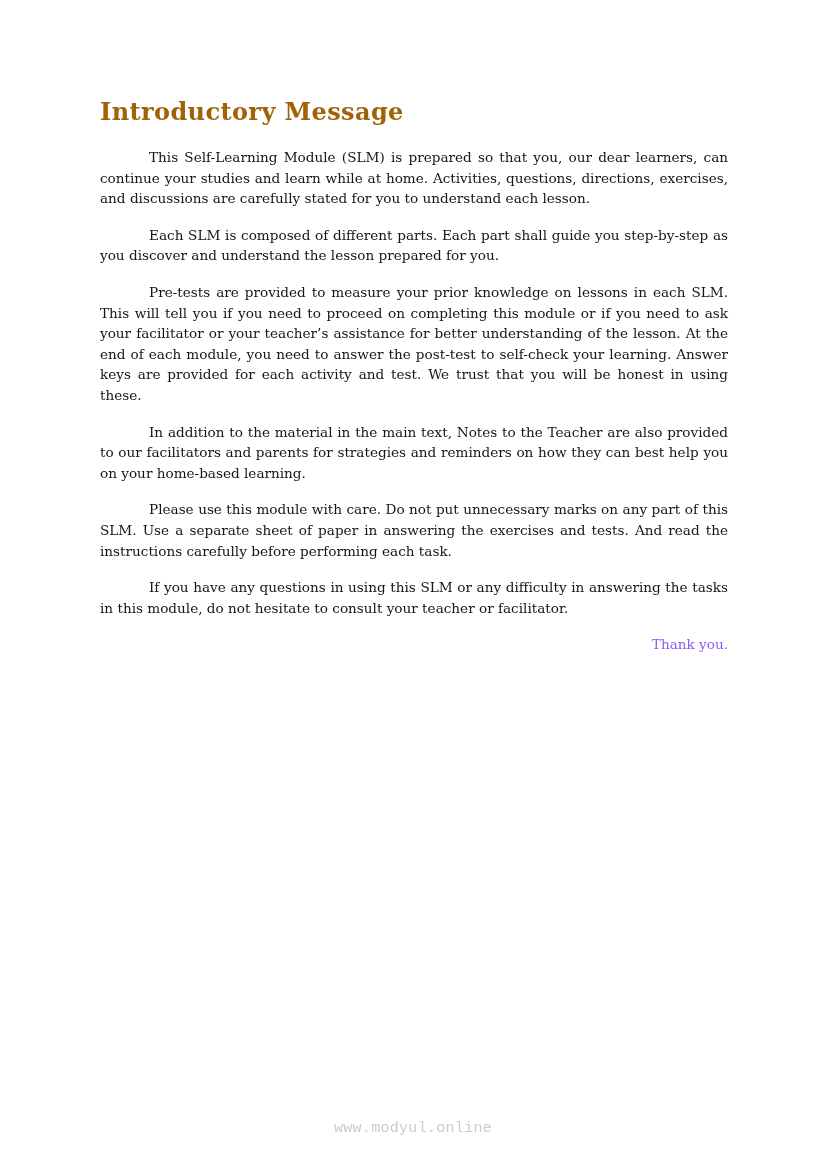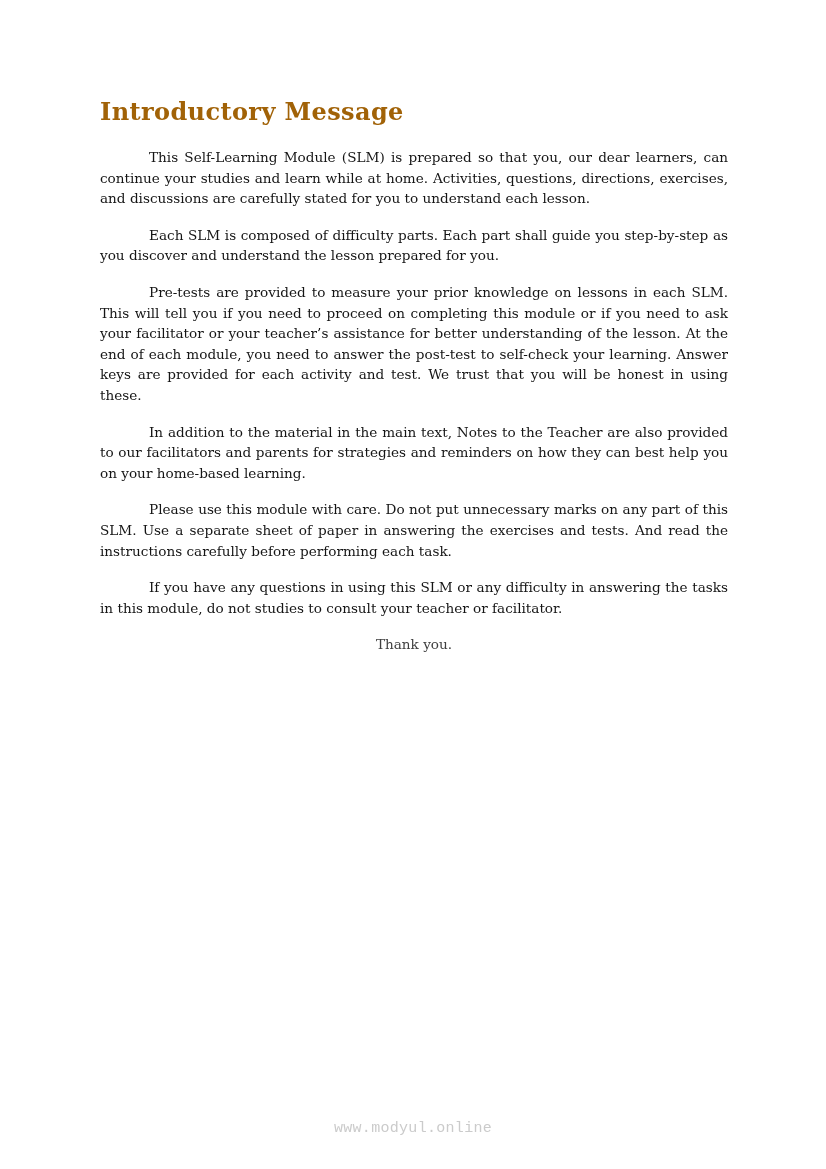--- a/index.html
+++ b/index.html
@@ -33,24 +33,24 @@
     font-size: 13.6px;
     line-height: 20.6px;
     text-align: justify;
     text-indent: 49px;
     margin: 4px 0 16px 0;
     color: #151515;
   }
   .closing-para {
     font-size: 13.6px;
     line-height: 20.6px;
-    text-align: center;
+    text-align: right;
     text-indent: 0;
     margin: 4px 0 0 0;
-    color: #404040;
+    color: #8b5cf6;
   }
   .footer-watermark {
     position: absolute;
     left: 0;
     right: 0;
     top: 1120px;
     text-align: center;
     font-family: Liberation Mono, monospace;
     font-size: 15px;
     letter-spacing: 0.3px;
@@ -58,26 +58,26 @@
   }
 </style>
 </head>
 <body>
 
 <div class="page">
   <h1 class="page-title">Introductory Message</h1>
 
   <p class="body-para">This Self-Learning Module (SLM) is prepared so that you, our dear learners, can continue your studies and learn while at home.  Activities, questions, directions, exercises, and discussions are carefully stated for you to understand each lesson.</p>
 
-  <p class="body-para">Each SLM is composed of difficulty parts.  Each part shall guide you step-by-step as you discover and understand the lesson prepared for you.</p>
+  <p class="body-para">Each SLM is composed of different parts.  Each part shall guide you step-by-step as you discover and understand the lesson prepared for you.</p>
 
   <p class="body-para">Pre-tests are provided to measure your prior knowledge on lessons in each SLM. This will tell you if you need to proceed on completing this module or if you need to ask your facilitator or your teacher’s assistance for better understanding of the lesson. At the end of each module, you need to answer the post-test to self-check your learning. Answer keys are provided for each activity and test. We trust that you will be honest in using these.</p>
 
   <p class="body-para">In addition to the material in the main text, Notes to the Teacher are also provided to our facilitators and parents for strategies and reminders on how they can best help you on your home-based learning.</p>
 
   <p class="body-para">Please use this module with care. Do not put unnecessary marks on any part of this SLM. Use a separate sheet of paper in answering the exercises and tests.  And read the instructions carefully before performing each task.</p>
 
-  <p class="body-para">If you have any questions in using this SLM or any difficulty in answering the tasks in this module, do not studies to consult your teacher or facilitator.</p>
+  <p class="body-para">If you have any questions in using this SLM or any difficulty in answering the tasks in this module, do not hesitate to consult your teacher or facilitator.</p>
 
   <p class="closing-para">Thank you.</p>
 </div>
 
 <div class="footer-watermark">www.modyul.online</div>
 
 </body></html>

